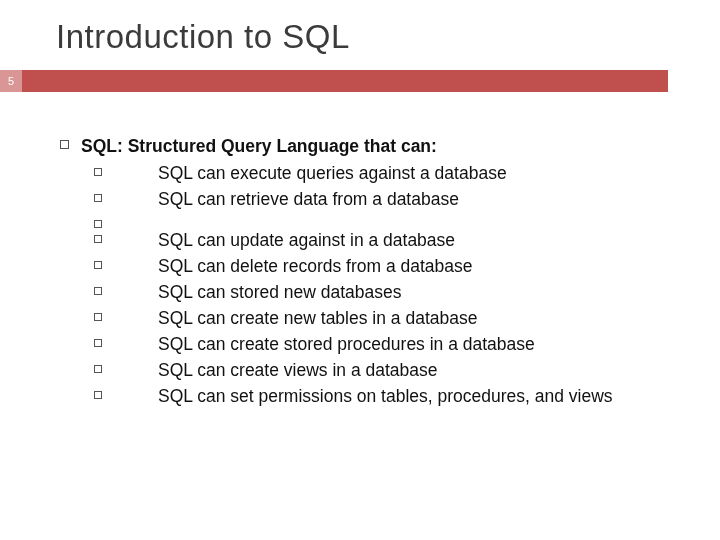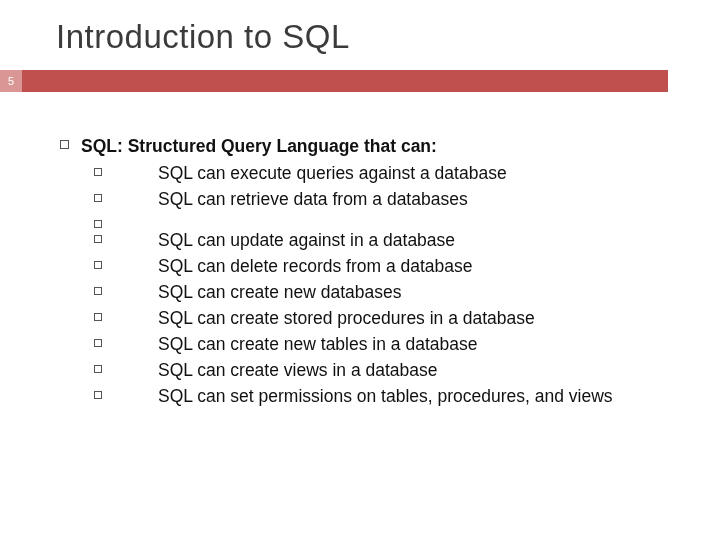--- a/index.html
+++ b/index.html
@@ -33,44 +33,44 @@
       <div class="sq"></div>
       <div class="lead">SQL: Structured Query Language that can:</div>
     </div>
     <div class="sub">
       <div class="subrow">
           <div class="sq"></div>
           <div class="subtxt">SQL can execute queries against a database</div>
         </div>
       <div class="subrow">
           <div class="sq"></div>
-          <div class="subtxt">SQL can retrieve data from a databases</div>
+          <div class="subtxt">SQL can retrieve data from a database</div>
         </div>
       <div class="subrow">
           <div class="sq"></div>
         </div>
       <div class="subrow">
           <div class="sq"></div>
           <div class="subtxt">SQL can update against in a database</div>
         </div>
       <div class="subrow">
           <div class="sq"></div>
           <div class="subtxt">SQL can delete records from a database</div>
         </div>
       <div class="subrow">
           <div class="sq"></div>
-          <div class="subtxt">SQL can create new databases</div>
+          <div class="subtxt">SQL can stored new databases</div>
+        </div>
+      <div class="subrow">
+          <div class="sq"></div>
+          <div class="subtxt">SQL can create new tables in a database</div>
         </div>
       <div class="subrow">
           <div class="sq"></div>
           <div class="subtxt">SQL can create stored procedures in a database</div>
-        </div>
-      <div class="subrow">
-          <div class="sq"></div>
-          <div class="subtxt">SQL can create new tables in a database</div>
         </div>
       <div class="subrow">
           <div class="sq"></div>
           <div class="subtxt">SQL can create views in a database</div>
         </div>
       <div class="subrow">
           <div class="sq"></div>
           <div class="subtxt">SQL can set permissions on tables, procedures, and views</div>
         </div>
     </div>

